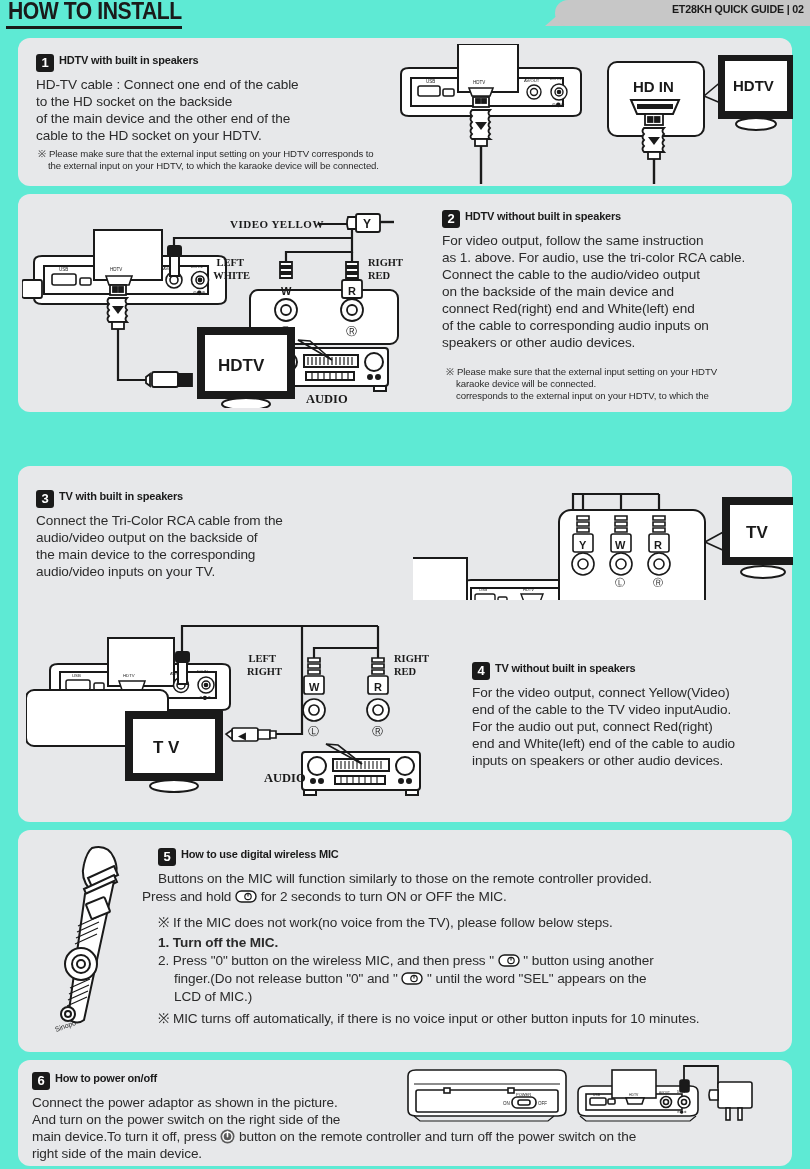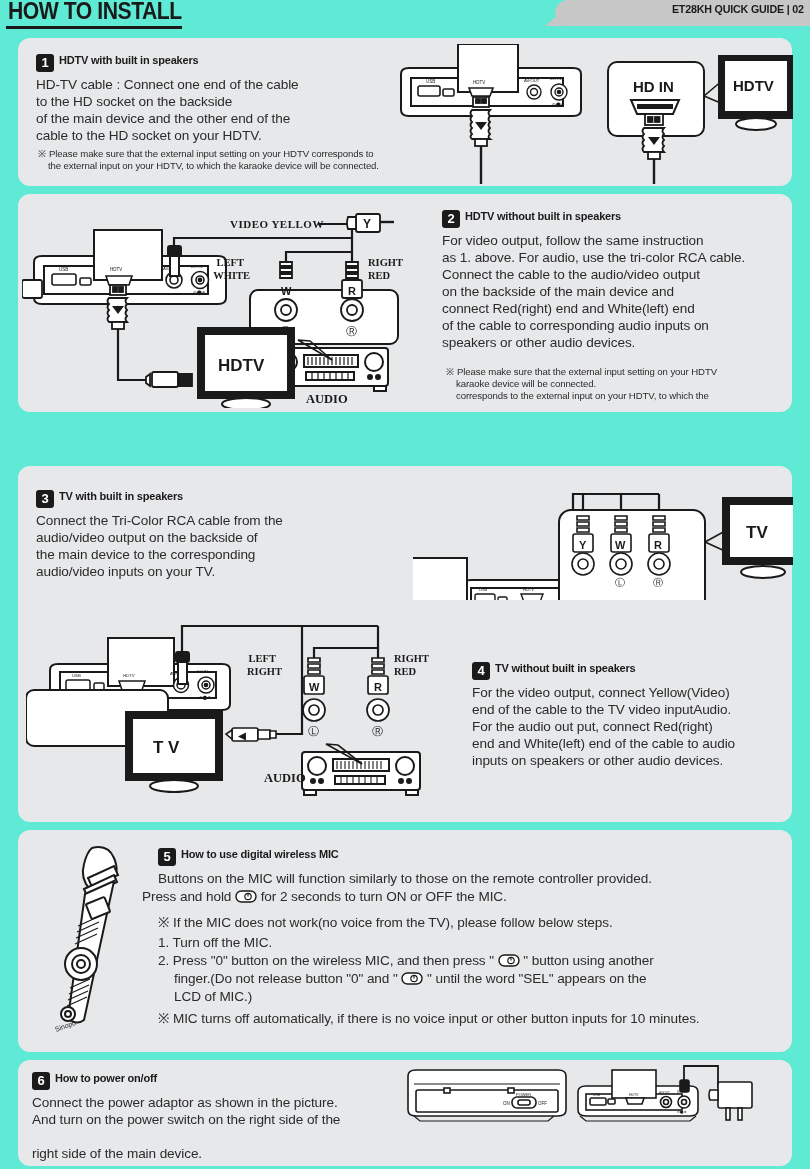--- a/index.html
+++ b/index.html
@@ -552,21 +552,21 @@
           </svg>
       </span>
       <span>for 2 seconds to turn ON or OFF the MIC.</span>
     </div>
 
     <div class="tb body-text" style="left:140px;top:84px;">
       <span>※</span>
       <span>If the MIC does not work(no voice from the TV), please follow below steps.</span>
     </div>
 
-    <div class="tb body-text" style="left:140px;top:104px;">1. Turn off the MIC.</div>
+    <div class="tb body-text" style="left:140px;top:104px;font-weight:bold;">1. Turn off the MIC.</div>
 
     <div class="tb body-text" style="left:140px;top:122px;">
       <span>2. Press "0" button on the wireless MIC, and then press "</span>
       <span style="display:inline-block;vertical-align:-2px;">
         <svg width="22" height="13" viewBox="0 0 22 13">
             <rect x="1" y="1" width="20" height="11" rx="5.5" fill="#fff" stroke="#1a1a1a" stroke-width="1.4"></rect>
             <circle cx="13" cy="6.5" r="3.2" fill="#fff" stroke="#1a1a1a" stroke-width="1.2"></circle>
             <path d="M13,4 v2.6" stroke="#1a1a1a" stroke-width="1.1"></path>
           </svg>
       </span>
@@ -623,20 +623,31 @@
       </svg>
     </div>
   </div>
 
   <div class="panel" style="top:1060px;height:106px;">
     <div class="tb" style="left:14px;top:8px;">
       <span class="num">6</span><span class="sec-title">How to power on/off</span>
     </div>
     <div class="tb body-text" style="left:14px;top:34px;">Connect the power adaptor as shown in the picture.</div>
     <div class="tb body-text" style="left:14px;top:51px;">And turn on the power switch on the right side of the</div>
+    <div class="tb body-text" style="left:14px;top:68px;">
+      <span>main device.To turn it off, press</span>
+      <span style="display:inline-block;vertical-align:-3px;">
+        <svg width="15" height="15" viewBox="0 0 15 15">
+            <circle cx="7.5" cy="7.5" r="7" fill="#5a5a5a"></circle>
+            <circle cx="7.5" cy="7.5" r="4.6" fill="none" stroke="#fff" stroke-width="1.5"></circle>
+            <path d="M7.5,2.6 v5.2" stroke="#fff" stroke-width="1.6" stroke-linecap="round"></path>
+          </svg>
+      </span>
+      <span>button on the remote controller and turn off the power switch on the</span>
+    </div>
     <div class="tb body-text" style="left:14px;top:85px;text-align:center;">right side of the main device.</div>
 
     <div class="tb" style="left:382px;top:4px;">
       <svg width="392" height="60" viewBox="0 0 392 60">
 
         <g class="ds" stroke-width="1.6">
           <path d="M8,12 L8,46 Q8,52 16,52 L158,52 Q166,52 166,46 L166,12 Q166,6 158,6 L16,6 Q8,6 8,12 Z" fill="#fff"></path>
           <path d="M14,20 L160,20" stroke-width="1.2"></path>
           <rect x="16" y="26" width="142" height="22" rx="2" fill="#fff"></rect>
           <rect x="44" y="24" width="6" height="5" fill="#fff"></rect>

